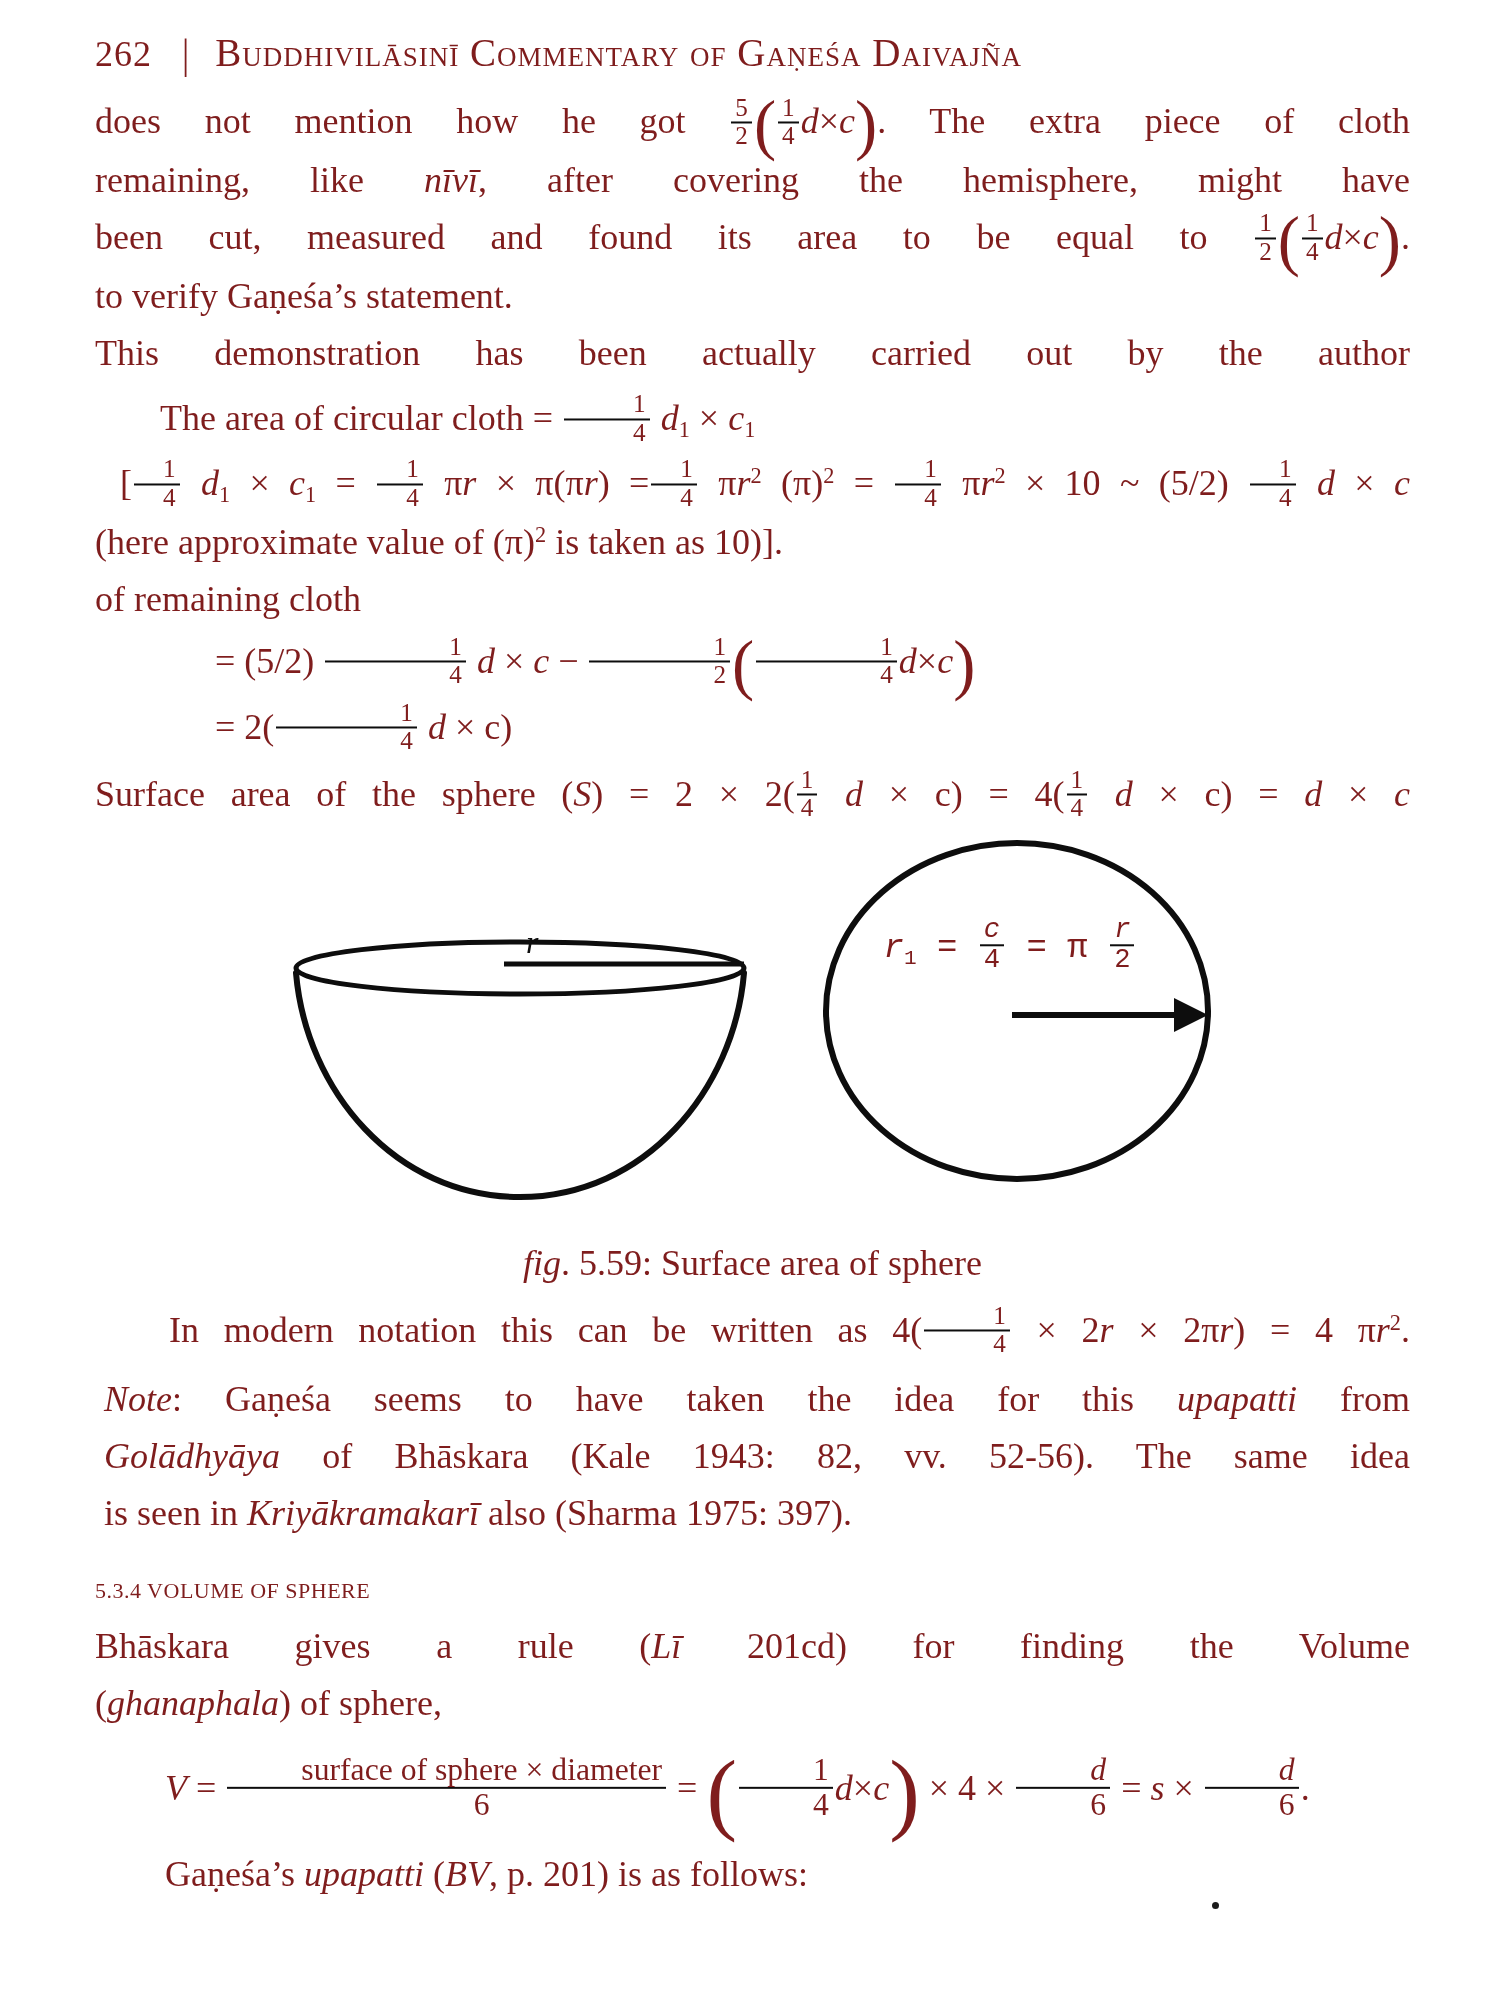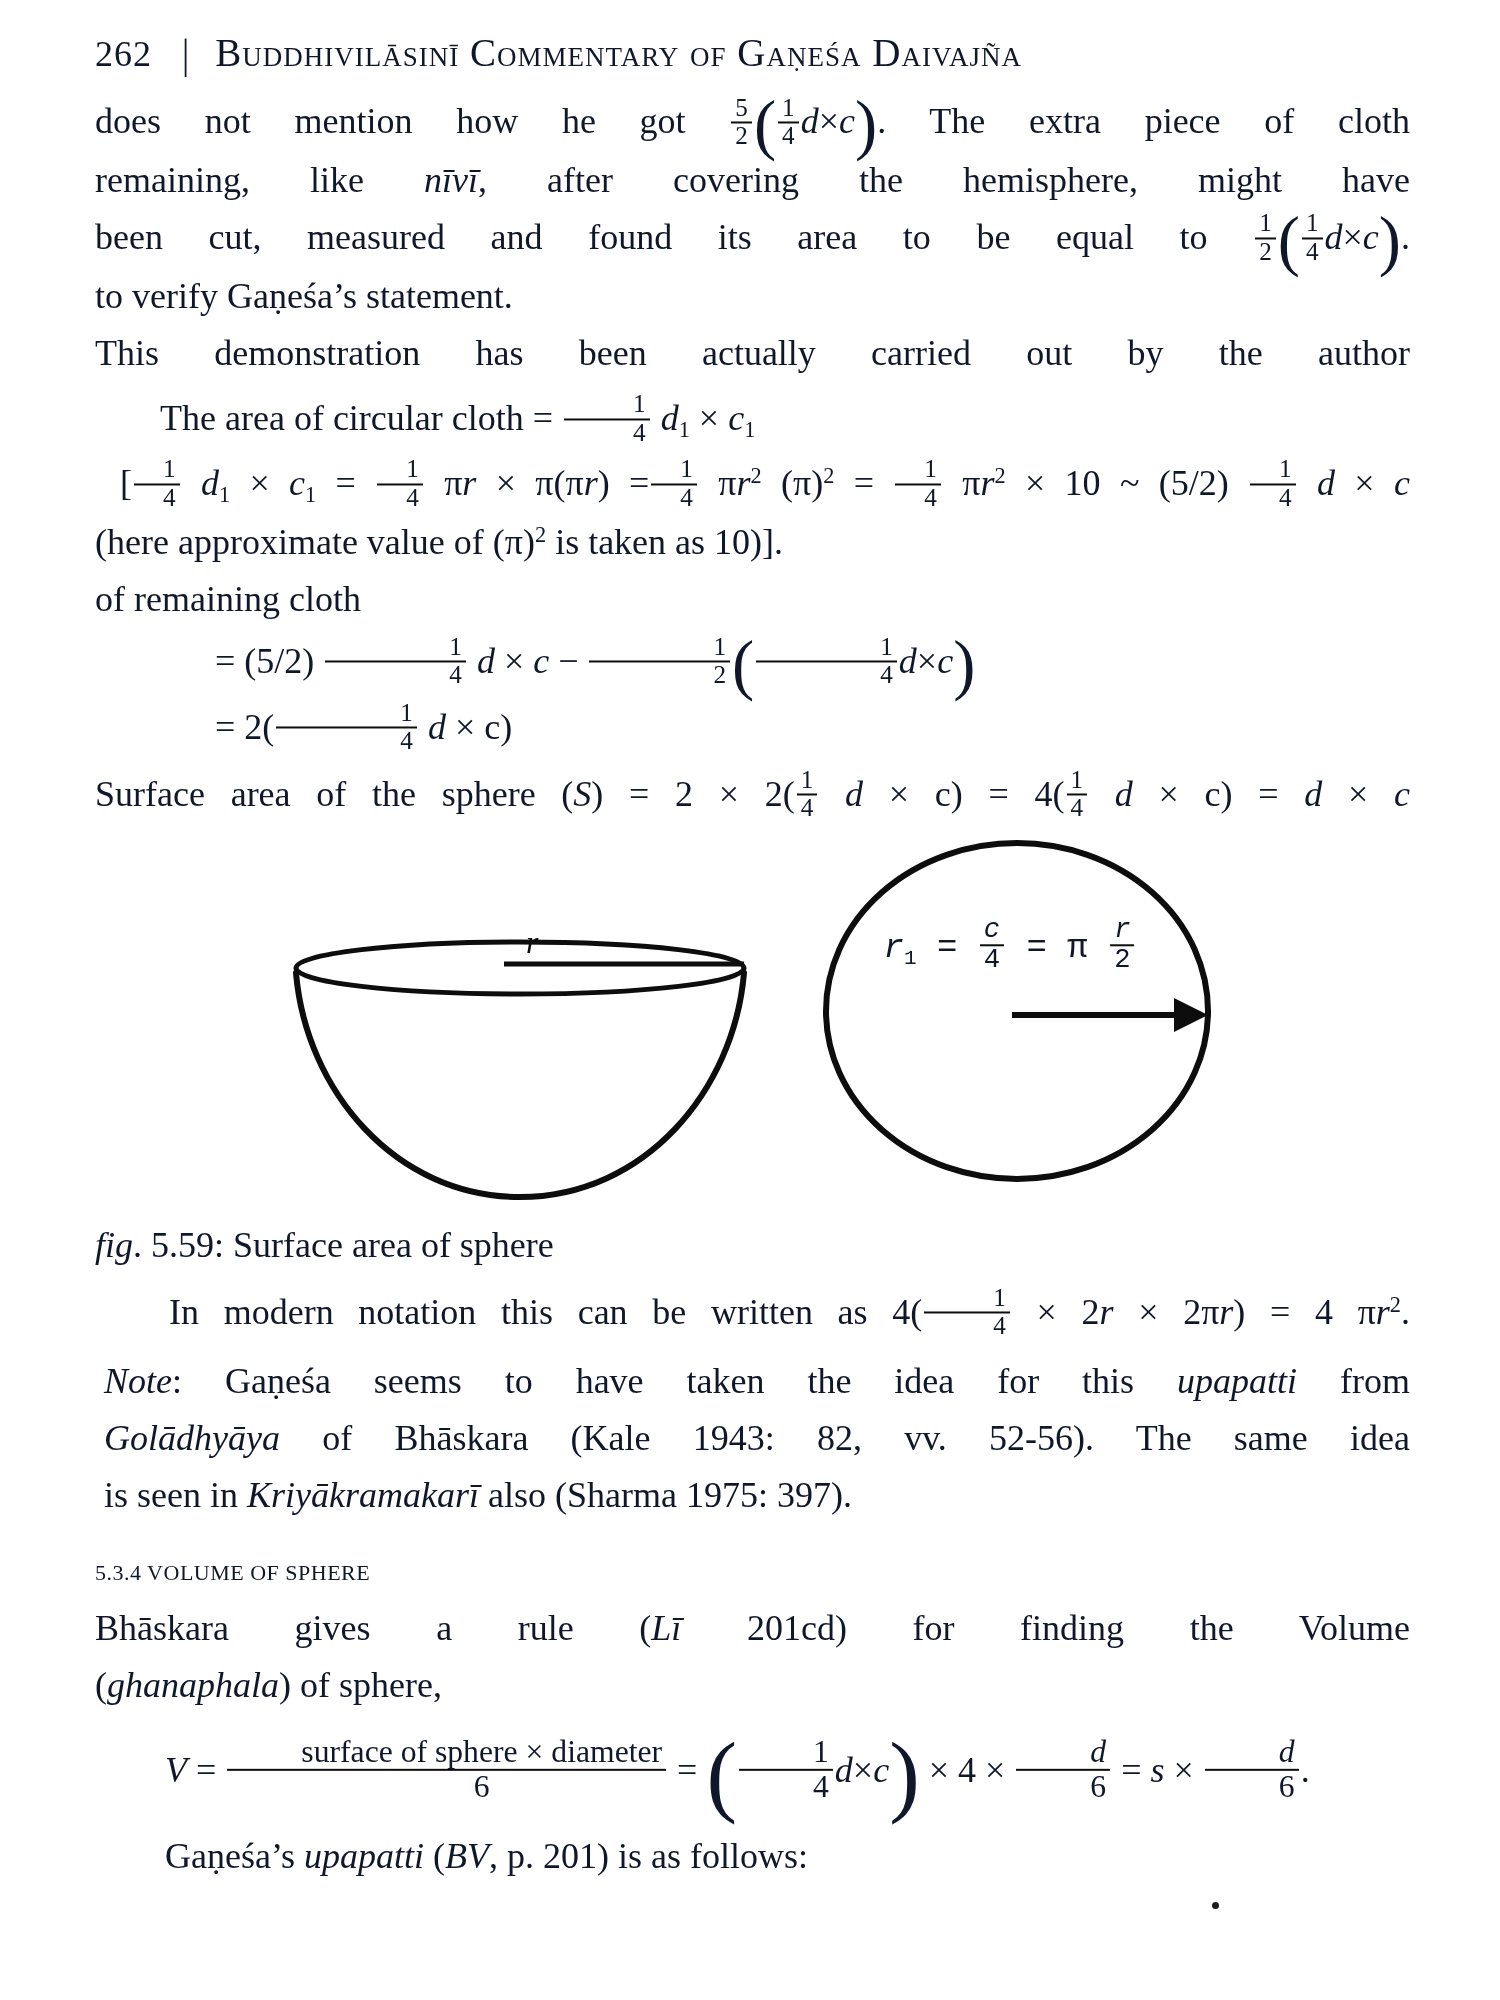--- a/index.html
+++ b/index.html
@@ -1,19 +1,19 @@
 <!DOCTYPE html>
 <html><head>
 <meta charset="utf-8">
 <style>
   html,body{margin:0;padding:0;background:#e8e8e4;}
   .page{
     position:relative;width:1500px;height:2000px;background:#ffffff;
     box-sizing:border-box;padding:30px 90px 0 95px;overflow:hidden;
-    font-family:"Liberation Serif","DejaVu Serif",serif;color:#0f172a;
+    font-family:"Liberation Serif","DejaVu Serif",serif;color:#7f1d1d;
   }
   
   .hdr{display:flex;align-items:baseline;font-size:36px;margin:0 0 6px 0;}
   .pnum{letter-spacing:1px;}
   .hsep{margin:0 26px 0 30px;font-weight:300;transform:scaleY(1.2);display:inline-block;}
   .htitle{font-variant:small-caps;font-size:39px;letter-spacing:1px;}
   
   p{margin:0;}
   .para,.eq,.caption{font-size:36px;line-height:57px;}
   .jl{text-align:justify;text-align-last:justify;}
@@ -37,21 +37,21 @@
   .fden{padding:0 4px;display:block;}
   .bigp{font-size:1.85em;line-height:0;vertical-align:middle;font-weight:300;}
   sup{font-size:0.62em;vertical-align:0.55em;line-height:0;}
   sub{font-size:0.62em;vertical-align:-0.30em;line-height:0;}
   
   .fig{position:relative;width:1000px;height:372px;margin:10px 0 0 135px;}
   .fig svg{position:absolute;left:0;top:0;}
   .cformula{position:absolute;left:600px;top:84px;width:360px;text-align:center;
             font-size:34px;line-height:1;font-family:Liberation Mono, monospace;}
   .cformula .frac{font-size:0.80em;}
-  .caption{text-align:left;margin-top:10px;}
+  .caption{text-align:center;margin-top:28px;}
   
   .sect{font-size:22px;font-weight:400;margin:36px 0 0 0;letter-spacing:0.5px;}
   
   .eq-volume{line-height:100px;margin-top:6px;}
   .eq-volume .frac{font-size:0.88em;}
   .eq-volume .bigp{font-size:2.55em;}
   .stray{position:absolute;left:1212px;top:1902px;width:7px;height:7px;
          border-radius:50%;background:#1c1c1c;}
 </style>
 </head>

